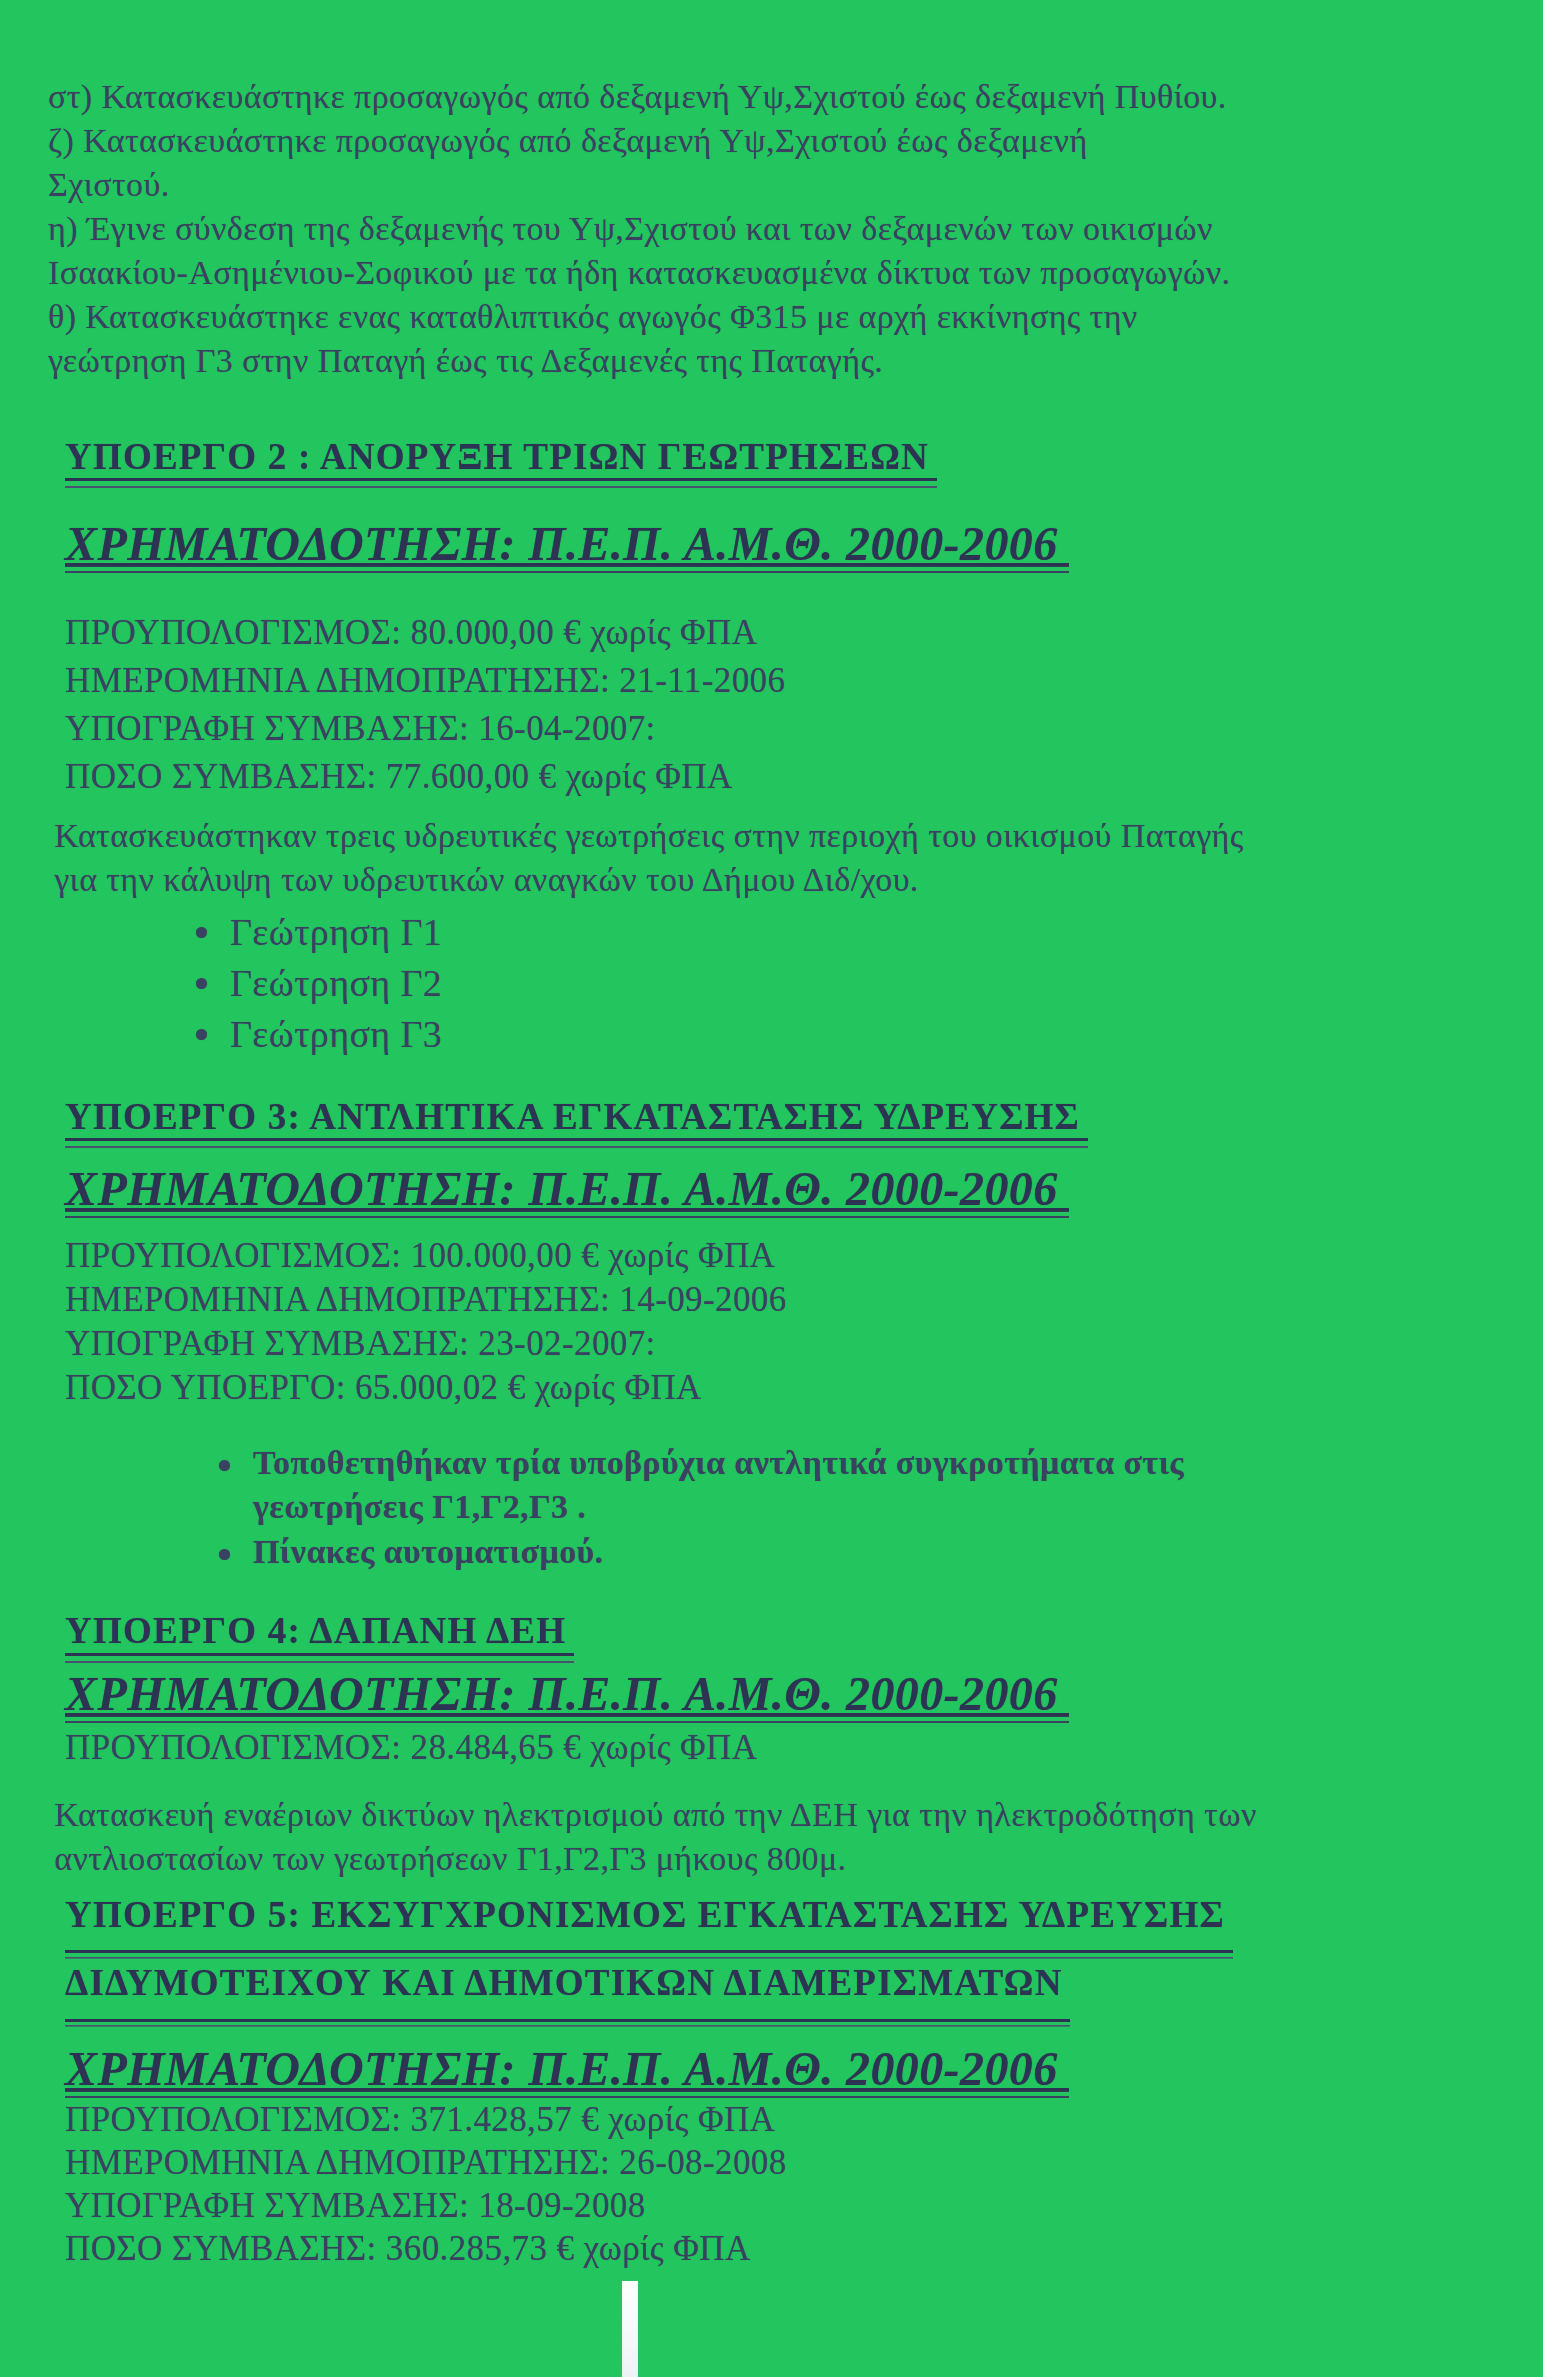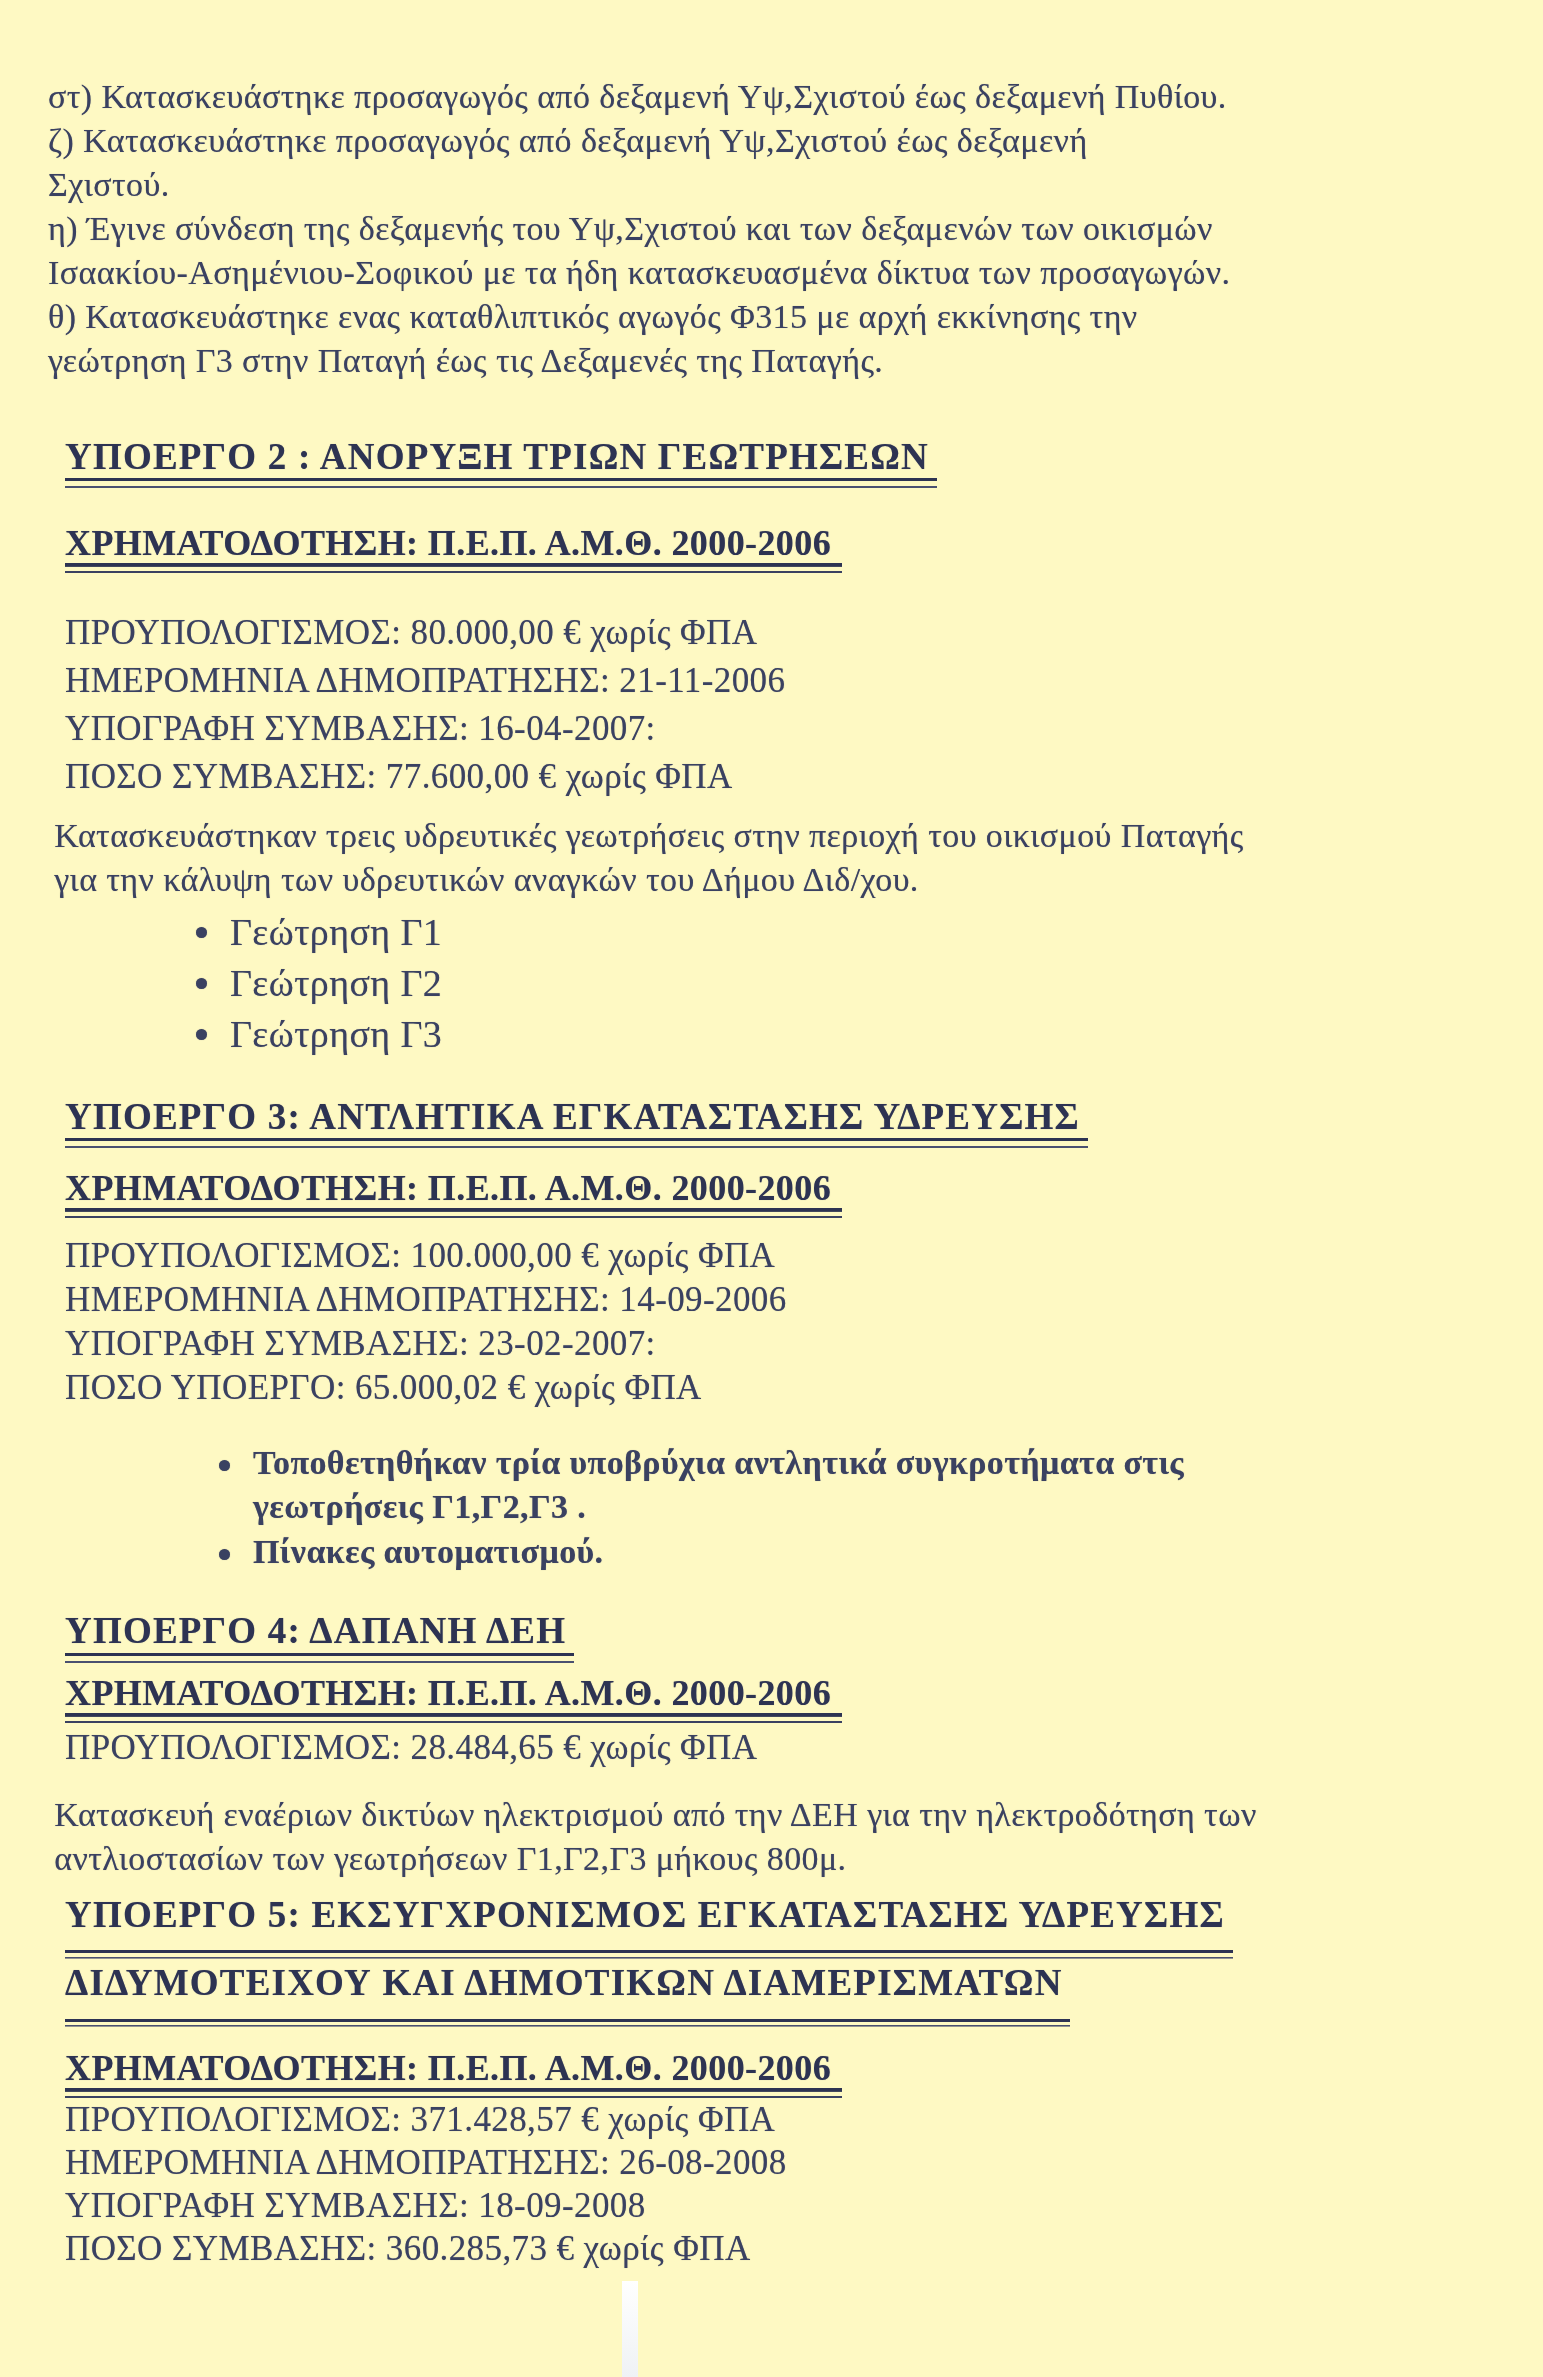--- a/index.html
+++ b/index.html
@@ -1,19 +1,19 @@
 <!DOCTYPE html>
 <html lang="el" style="font-size:12.4px"><head>
 <meta charset="utf-8">
 <style>
   html,body{margin:0;padding:0;background:#e8e8e8;}
   .page{
     position:relative;
     width:1544px;height:2377px;
-    background:#fef9c3;
+    background:#22c55e;
     box-sizing:border-box;
     padding:75px 51px 0 48px;
     font-family:"Liberation Serif","DejaVu Serif",serif;
     color:#3a4161;
     overflow:hidden;
   }
   .page *{box-sizing:border-box;}
   .txt{
     text-shadow:0 0 0.8px rgba(58,65,97,.5);
   }
@@ -31,21 +31,21 @@
     background-image:linear-gradient(#2d3352,#2d3352),linear-gradient(#4a5070,#4a5070);
     background-repeat:no-repeat;
     background-size:100% 3.1px,100% 2.3px;
     background-position:0 calc(100% - 7px),0 100%;
   }
   .title-u.compact{line-height:36px;padding-bottom:26px;background-size:100% 3.1px,100% 1.6px;background-position:0 calc(100% - 5.4px),0 100%;}
   
   .fund-row{margin-left:17px;}
   .fund-u{
     display:inline-block;
-    font-size:36px;font-weight:bold;line-height:37px;letter-spacing:0.4px;
+    font-size:48px;font-weight:bold;font-style:italic;line-height:37px;letter-spacing:0.4px;
     color:#2d3352;
     padding:0 11px 11px 0;
     background-image:linear-gradient(#2d3352,#2d3352),linear-gradient(#3a4161,#3a4161);
     background-repeat:no-repeat;
     background-size:100% 3.9px,100% 2.3px;
     background-position:0 calc(100% - 6.2px),0 100%;
   }
   .details{margin-left:17px;font-size:35px;line-height:48px;letter-spacing:0.4px;}
   .details.tight{line-height:44px;}
   .details.tightest{line-height:43px;}

